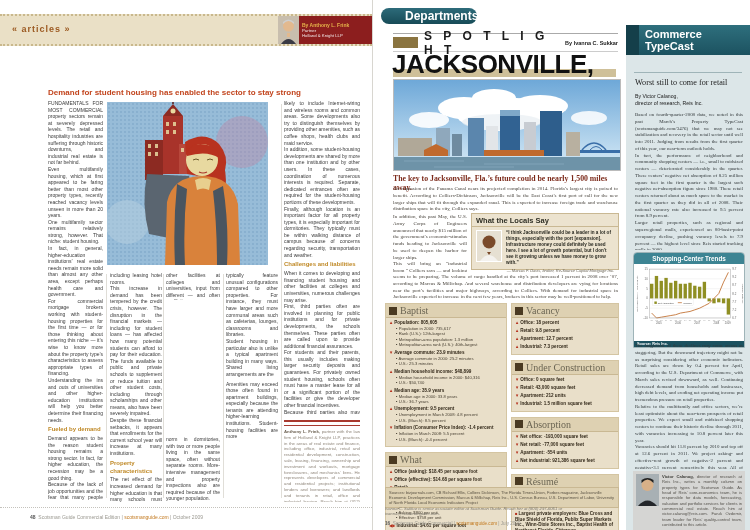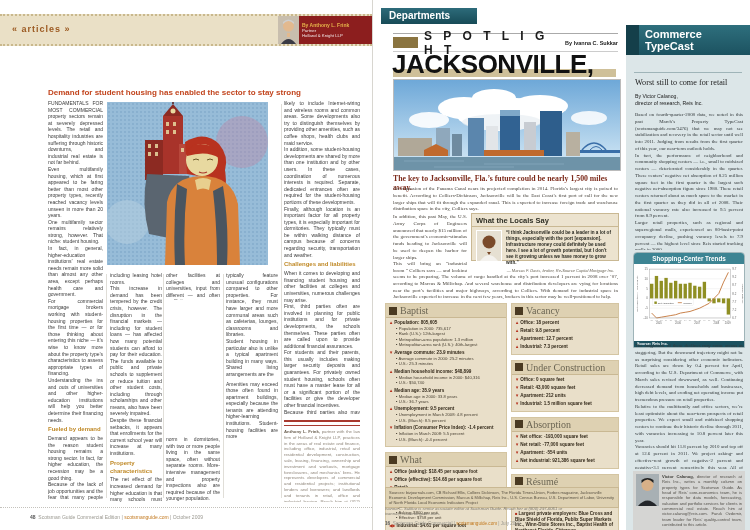--- a/index.html
+++ b/index.html
@@ -37,37 +37,37 @@
   .bio-rule{height:3px;border-top:2px solid #a83a30;border-bottom:1px solid #a83a30;margin-bottom:3px;}
   .bio-text{font-size:4.3px;line-height:1.35;color:#8f867a;text-align:justify;}
   .bio-text b{color:#6e6354;}
   .footer-rule{position:absolute;left:0;right:0;bottom:22px;border-top:1px dotted #c4c2bc;}
   .page-footer{position:absolute;bottom:10px;left:30px;font-size:5px;color:#9a9890;}
   .page-footer b{color:#555;}
   .page-footer .site{color:#c2781e;}
 
   
   .dept-tab{position:absolute;left:8px;top:8px;width:96px;height:16px;
-    background:linear-gradient(#2d6b7a,#174b57);color:#fff;font-weight:bold;font-size:10px;
-    line-height:16px;padding-left:8px;box-sizing:border-box;}
+    background:linear-gradient(#2d6b7a,#174b57);color:#fff;font-weight:bold;font-size:12px;
+    line-height:16px;padding-left:24px;box-sizing:border-box;border-radius:8px;}
   .spot-row{position:absolute;left:20px;right:8px;top:33px;height:17px;
     border-top:1px solid #aaa;border-bottom:1px solid #ccc;display:flex;align-items:center;}
   .spot-sq{width:25px;height:11px;background:#8a7440;margin-right:6px;flex:0 0 25px;}
   .spot-word{font-size:12px;font-weight:600;letter-spacing:4px;color:#1a1a1a;flex:1;}
   .spot-by{font-size:5.5px;font-weight:bold;color:#222;}
   .head-shadow{position:absolute;left:20px;right:10px;top:69px;height:8px;background:#cfc099;}
   .jax-headline{position:absolute;left:19px;top:49px;font-weight:900;letter-spacing:-0.5px;
     color:#111;font-size:26px;}
   .jax-headline .fla{font-size:17px;}
   .jax-photo{position:absolute;left:20px;top:79px;width:226px;height:90px;border:1px solid #bbb;}
   .lede{position:absolute;left:20px;top:174px;right:8px;font-family:"Liberation Serif",serif;
     font-weight:bold;font-size:7.8px;color:#7c2a1a;}
   .mbody{position:absolute;overflow:hidden;font-family:"Liberation Serif",serif;font-size:5px;
     line-height:1.35;color:#46413a;text-align:justify;white-space:pre-line;}
-  .locals-box{position:absolute;left:98px;top:213px;width:148px;height:48px;background:#ece3cf;
+  .locals-box{position:absolute;left:98px;top:213px;width:148px;height:57px;background:#ece3cf;
     border:1px solid #c9b893;box-sizing:border-box;}
   .locals-head{font-weight:bold;font-size:7.5px;color:#2f2f25;padding:2px 4px 1px;
     border-bottom:1px solid #c9b893;}
   .locals-body{display:flex;padding:3px 4px;gap:4px;}
   .locals-photo{width:24px;height:30px;border:1px solid #fff;flex:0 0 24px;background:#ddd;}
   .locals-quote{font-weight:bold;font-size:4.6px;line-height:1.3;color:#2a2a22;}
   .locals-attr{font-size:4px;font-style:italic;color:#6a6456;text-align:right;margin-top:2px;}
   .stats-col{position:absolute;top:303px;}
   #stats-left{left:12px;width:122px;}
   #stats-right{left:138px;width:108px;}

